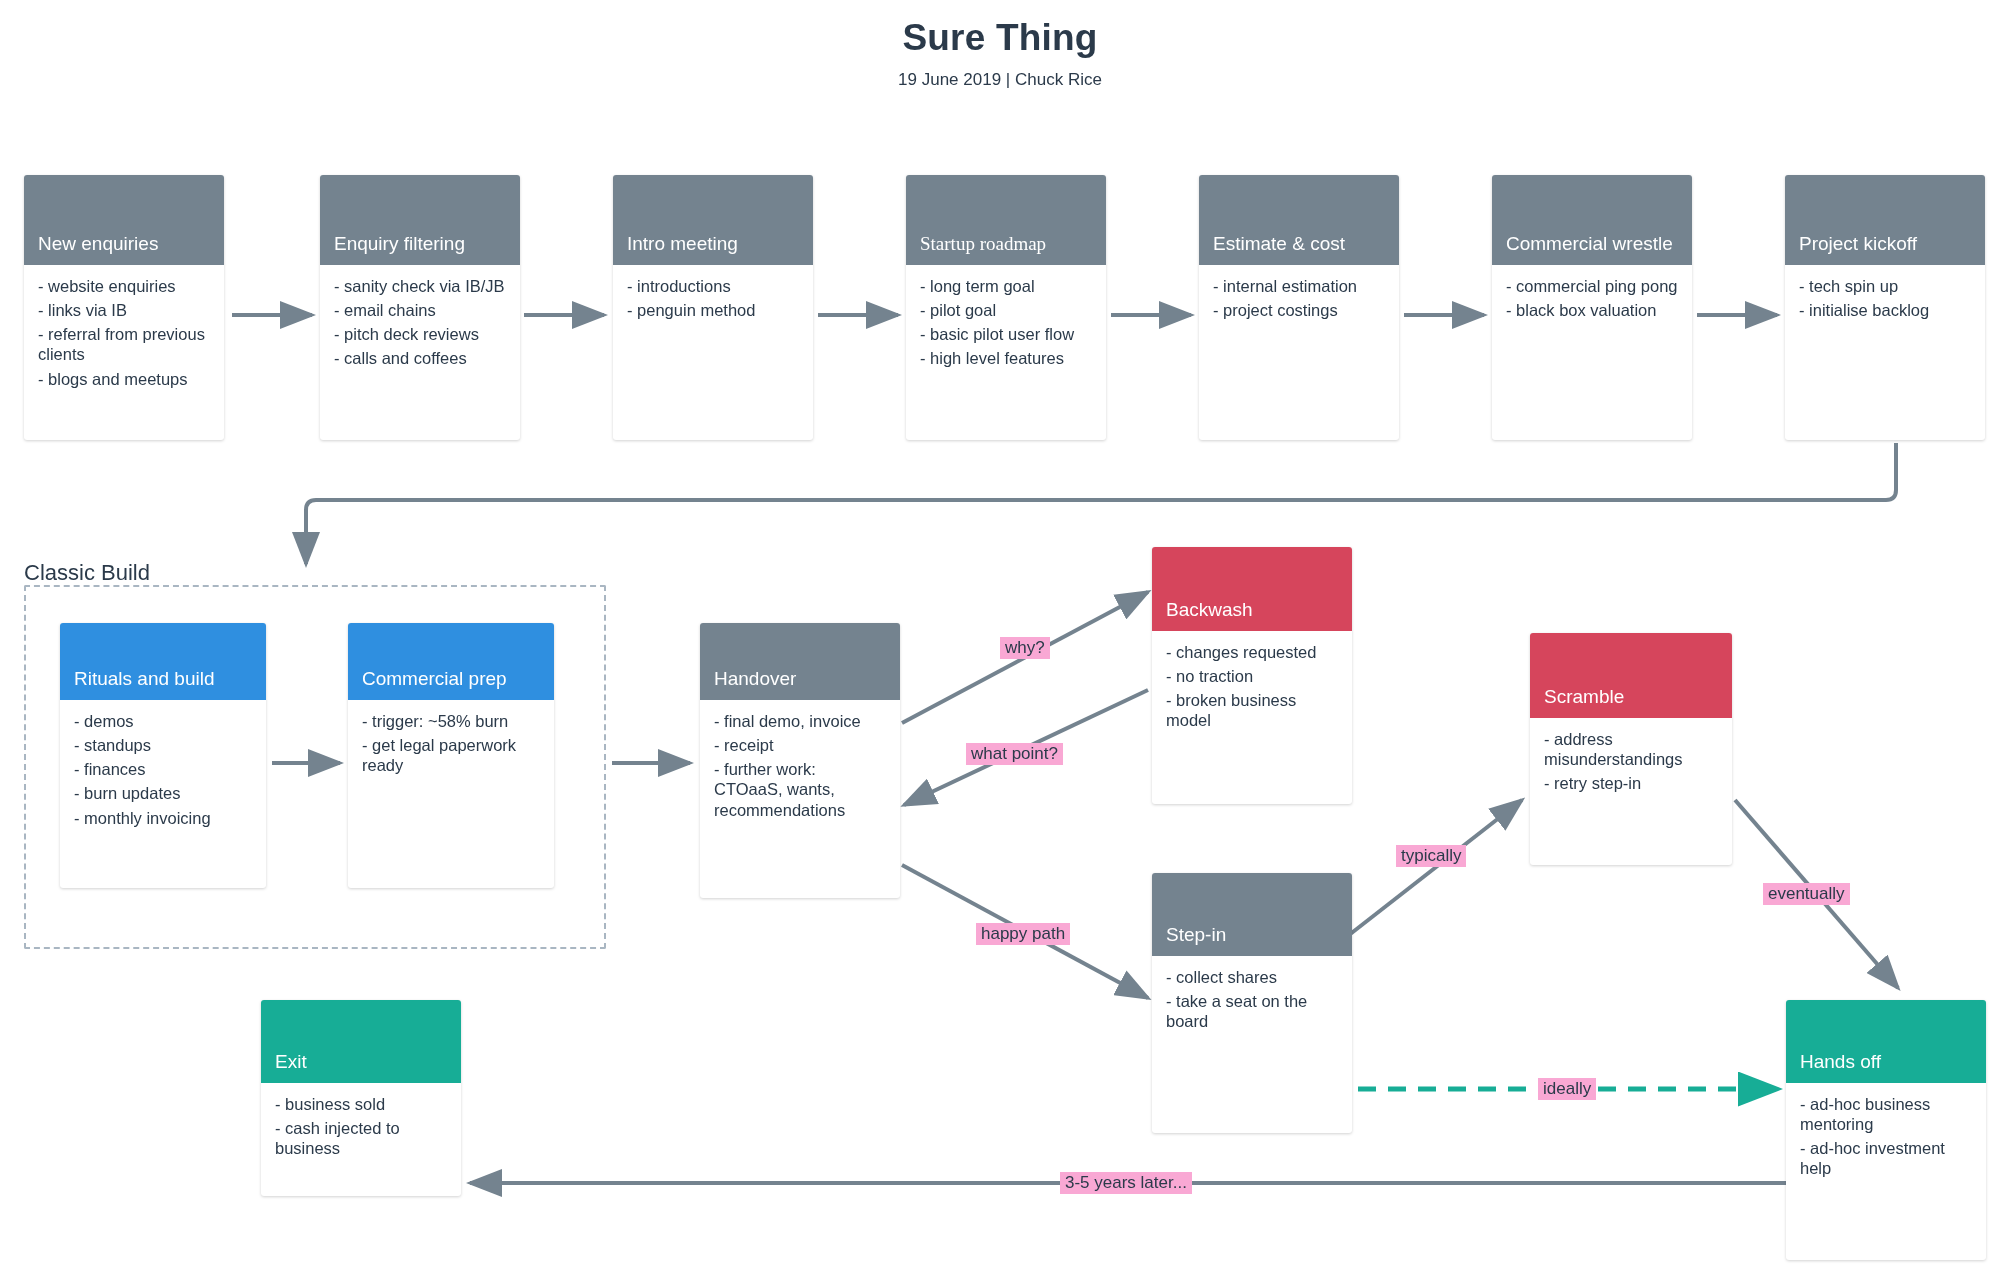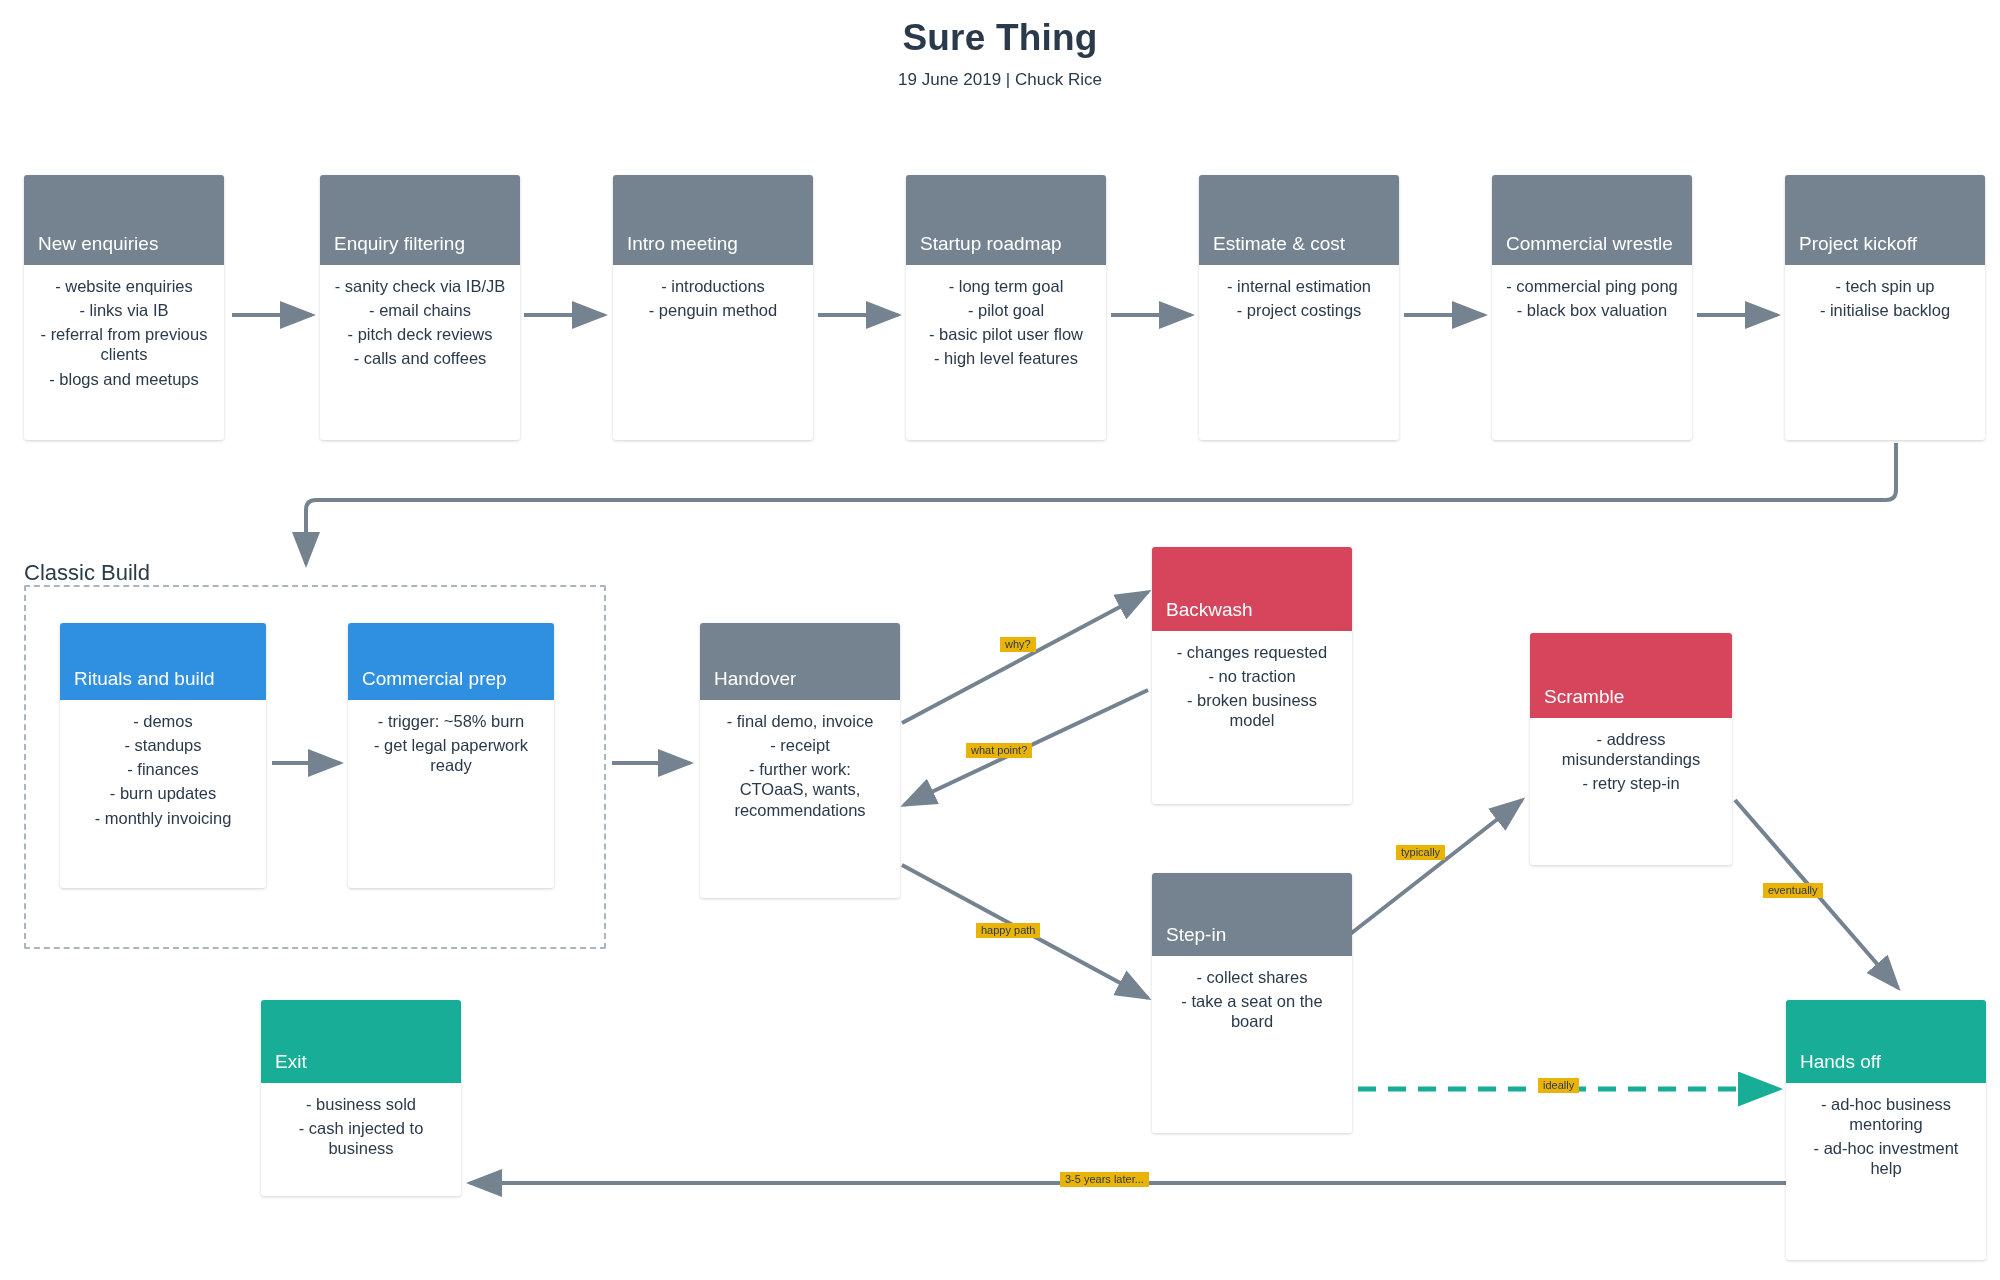--- a/index.html
+++ b/index.html
@@ -12,21 +12,21 @@
   }
   #canvas{position:absolute;inset:0;}
 
   
   #header{position:absolute;left:0;top:18px;width:2000px;text-align:center;}
   #title{font-size:37px;font-weight:bold;color:#2b3a4a;letter-spacing:0.2px;line-height:1.1;}
   #subtitle{font-size:17px;color:#2b3a4a;margin-top:12px;line-height:1.1;}
 
   
   .card{position:absolute;background:#ffffff;border-radius:3px;
-        box-shadow:0 1px 3px rgba(0,0,0,0.18);overflow:hidden;text-align:center;}
+        box-shadow:0 1px 3px rgba(0,0,0,0.18);overflow:hidden;}
   .card .hd{
       display:flex;align-items:flex-end;
       color:#ffffff;font-size:19px;line-height:1.22;
       padding:10px 14px 10px 14px;box-sizing:border-box;
   }
   .card .bd{padding:11px 14px 12px 14px;box-sizing:border-box;}
   .bd .li{font-size:16.5px;line-height:1.22;color:#2b3a4a;margin-bottom:4px;}
   .bd .li:last-child{margin-bottom:0;}
 
   .hd.gray{background:#74838f;}
@@ -34,21 +34,21 @@
   .hd.red{background:#d6455c;}
   .hd.teal{background:#17ad96;}
 
   
   #group-classic{position:absolute;border:2px dashed #a9b6c2;border-radius:2px;background:transparent;}
   #group-classic-label{position:absolute;font-size:22px;color:#2b3a4a;}
 
   
   #wires{position:absolute;left:0;top:0;width:2000px;height:1280px;pointer-events:none;}
 
-  .edge-label{position:absolute;font-size:11px;color:#2b3a4a;background:#eab308;
+  .edge-label{position:absolute;font-size:17px;color:#2b3a4a;background:#f9a8d4;
               padding:1px 5px;white-space:nowrap;line-height:1.15;}
 </style>
 </head>
 <body>
 
 <div id="canvas">
 
   <div id="header">
     <div id="title">Sure Thing</div>
     <div id="subtitle">19 June 2019 | Chuck Rice</div>
@@ -120,21 +120,21 @@
 
   <div class="card" style="left:613px;top:175px;width:200px;height:265px;">
     <div class="hd gray" style="height:90px;">Intro meeting</div>
     <div class="bd">
       <div class="li">- introductions</div>
       <div class="li">- penguin method</div>
     </div>
   </div>
 
   <div class="card" style="left:906px;top:175px;width:200px;height:265px;">
-    <div class="hd gray" style="height:90px;">Startup roadmap</div>
+    <div class="hd gray" style="height:90px;font-family:Liberation Serif, serif;">Startup roadmap</div>
     <div class="bd">
       <div class="li">- long term goal</div>
       <div class="li">- pilot goal</div>
       <div class="li">- basic pilot user flow</div>
       <div class="li">- high level features</div>
     </div>
   </div>
 
   <div class="card" style="left:1199px;top:175px;width:200px;height:265px;">
     <div class="hd gray" style="height:90px;">Estimate &amp; cost</div>

